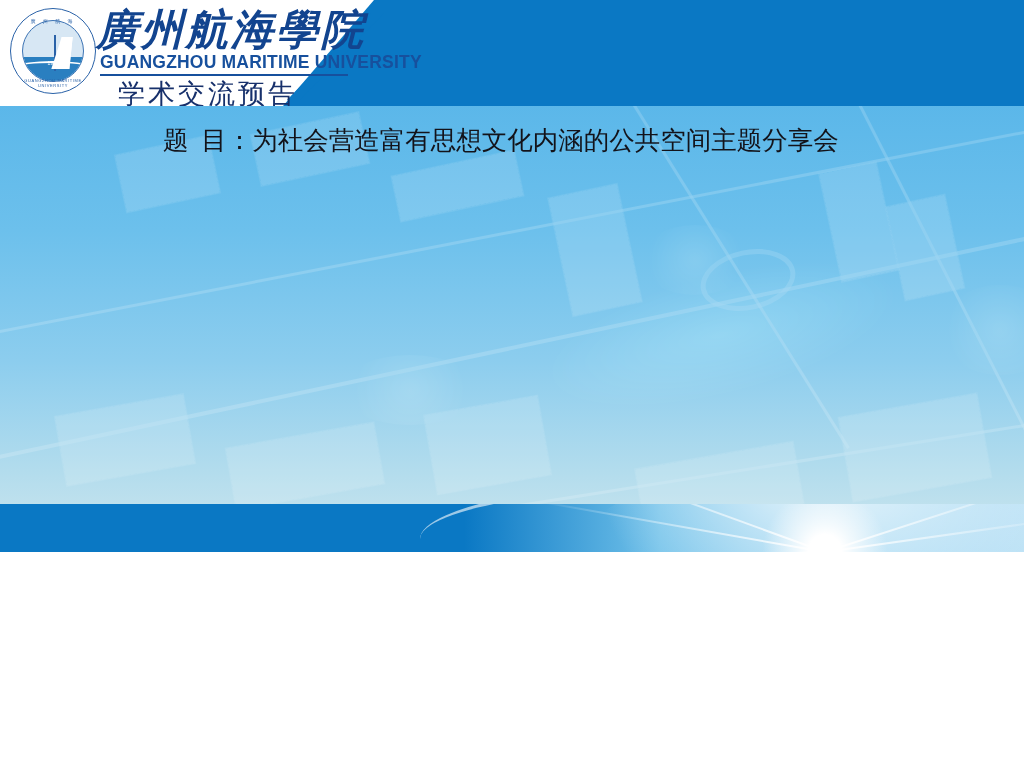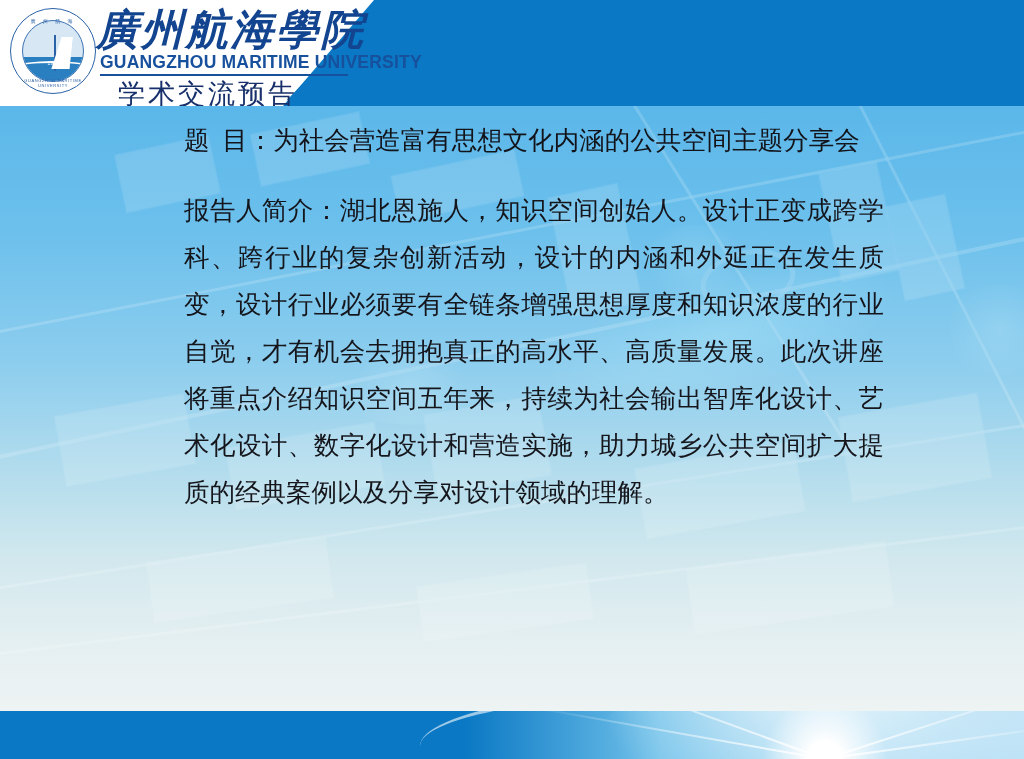--- a/index.html
+++ b/index.html
@@ -7,21 +7,21 @@
     padding: 0;
     background: #ffffff;
   }
   body {
     font-family: "Liberation Serif", "DejaVu Serif", serif;
   }
 
   #poster {
     position: relative;
     width: 1024px;
-    height: 759px;
+    height: 552px;
     overflow: hidden;
     background: #84cc16;
   }
 
   
   .bg-gradient {
     position: absolute;
     inset: 0;
     background: linear-gradient(to bottom,
         #54b3e8 0px,
@@ -199,21 +199,21 @@
     font-family: "Liberation Serif", "DejaVu Serif", serif;
     font-size: 27px;
     color: #17306b;
     letter-spacing: 3px;
     white-space: nowrap;
   }
 
   
   .content {
     position: absolute;
-    left: 184px; top: 128px;
+    left: 163px; top: 128px;
     width: 704px;
   }
   .line {
     font-family: "Liberation Serif", "DejaVu Serif", serif;
     font-size: 25.5px;
     color: #13131a;
     line-height: 1;
     margin-bottom: 33px;
     white-space: pre;
   }
@@ -323,21 +323,20 @@
     </div>
 
     <div class="brand-cn">廣州航海學院</div>
     <div class="brand-en">GUANGZHOU MARITIME UNIVERSITY</div>
     <div class="brand-rule"></div>
     <div class="brand-sub">学术交流预告</div>
   </div>
 
   <div class="content">
     <div class="line">题  目：为社会营造富有思想文化内涵的公共空间主题分享会</div>
-    <div class="bio">报告人简介：湖北恩施人，知识空间创始人。设计正变成跨学科、跨行业的复杂创新活动，设计的内涵和外延正在发生质变，设计行业必须要有全链条增强思想厚度和知识浓度的行业自觉，才有机会去拥抱真正的高水平、高质量发展。此次讲座将重点介绍知识空间五年来，持续为社会输出智库化设计、艺术化设计、数字化设计和营造实施，助力城乡公共空间扩大提质的经典案例以及分享对设计领域的理解。</div>
   </div>
 
   <div class="footer">
     <div class="sky"></div>
     <div class="arc"></div>
     <div class="globe"></div>
     <div class="ray" style="transform:rotate(-18deg);"></div>
     <div class="ray" style="transform:rotate(-8deg);"></div>
     <div class="ray" style="transform:rotate(4deg);"></div>
     <div class="ray" style="transform:rotate(14deg);"></div>

